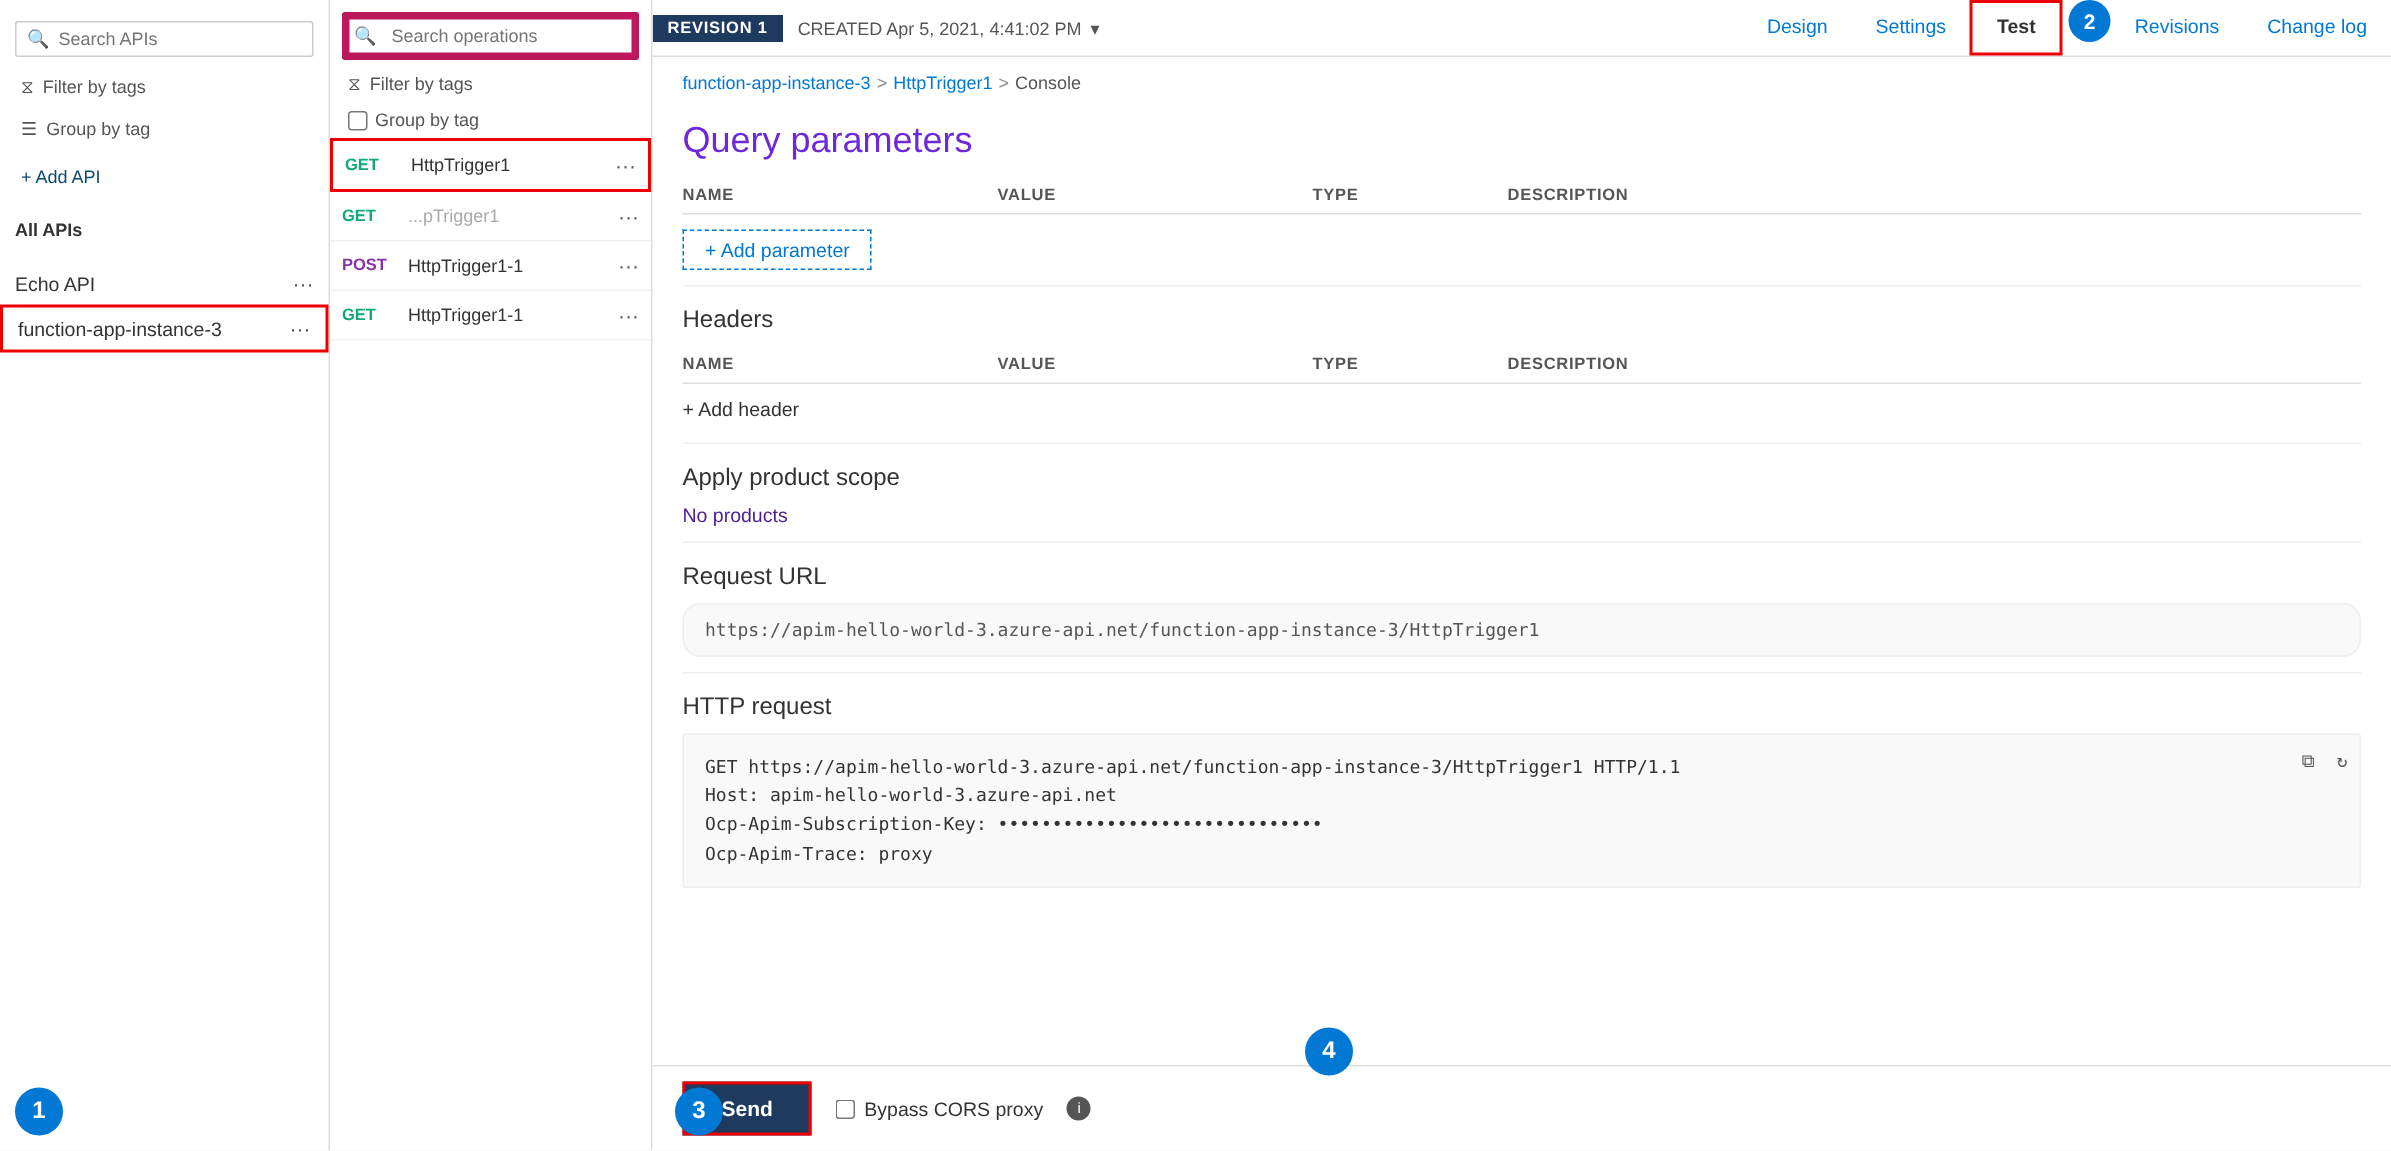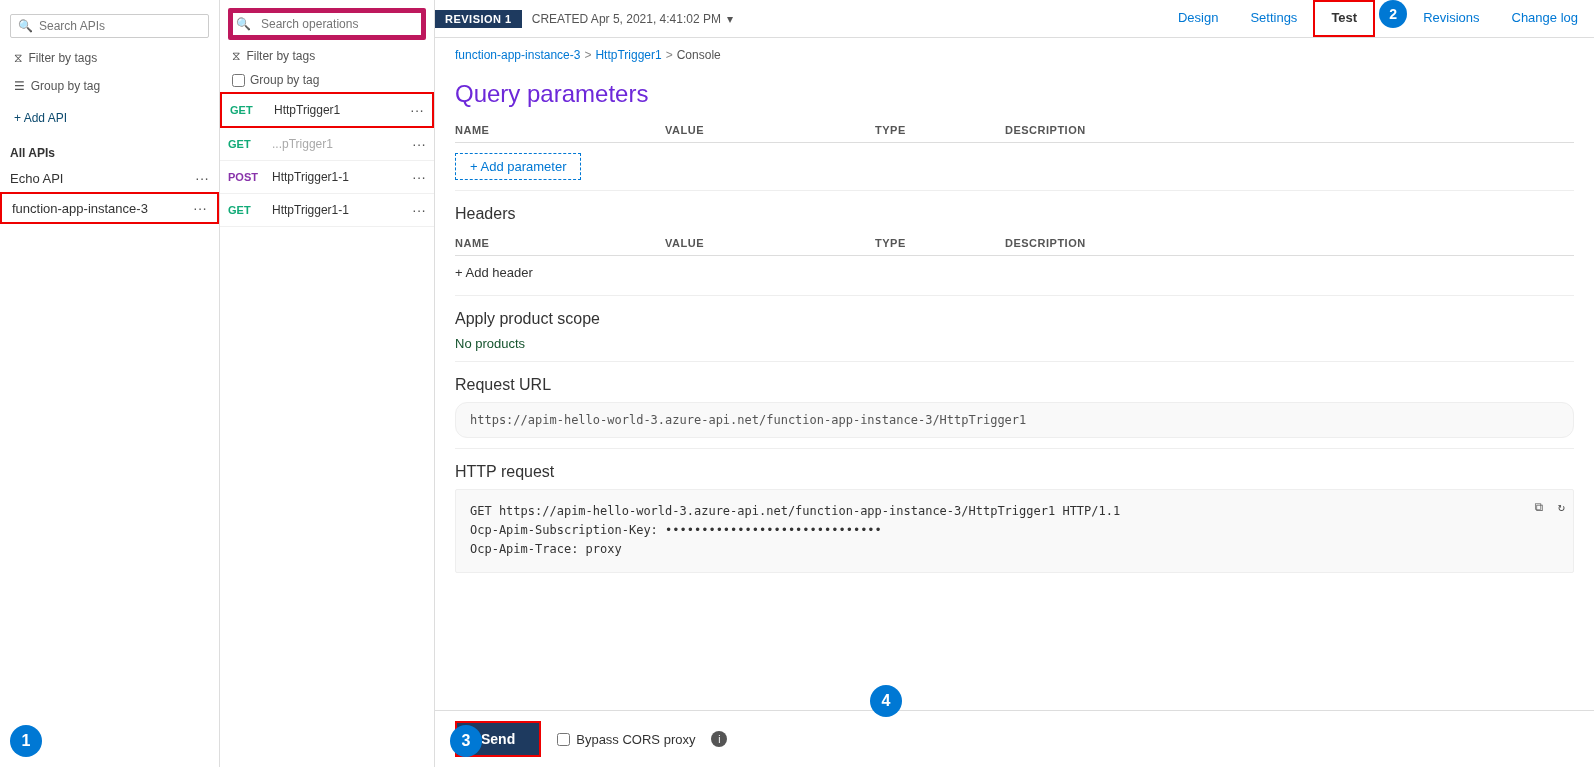--- a/index.html
+++ b/index.html
@@ -8,21 +8,21 @@
     .main-layout { display: flex; flex: 1; height: 767px; }
 
     
     .sidebar { width: 220px; background: #fff; border-right: 1px solid #ddd; display: flex; flex-direction: column; padding: 8px 0; position: relative; }
     .sidebar-search { margin: 6px 10px; position: relative; }
     .sidebar-search input { width: 100%; padding: 4px 8px 4px 28px; border: 1px solid #ccc; border-radius: 2px; font-size: 12px; color: #555; }
     .sidebar-search .search-icon { position: absolute; left: 8px; top: 50%; transform: translateY(-50%); color: #888; font-size: 12px; }
     .sidebar-filter { margin: 4px 10px; display: flex; align-items: center; gap: 6px; color: #555; font-size: 12px; cursor: pointer; padding: 3px 4px; }
     .sidebar-group { margin: 4px 10px; display: flex; align-items: center; gap: 6px; color: #555; font-size: 12px; cursor: pointer; padding: 3px 4px; }
     .add-api { margin: 8px 10px; font-size: 12px; color: #0c4a6e; cursor: pointer; padding: 3px 4px; }
-    .all-apis-label { margin: 10px 10px 4px 10px; font-size: 12px; font-weight: 600; color: #333; }
+    .all-apis-label { margin: 10px 10px 15px 10px; font-size: 12px; font-weight: 600; color: #333; }
     .api-item { display: flex; align-items: center; justify-content: space-between; padding: 6px 10px; cursor: pointer; font-size: 13px; color: #333; }
     .api-item.selected { border: 2px solid #e00; background: #fff; }
     .api-item .api-name { flex: 1; }
     .api-item .more-dots { color: #555; cursor: pointer; font-size: 14px; }
     .circle-badge { position: absolute; bottom: 10px; left: 10px; width: 32px; height: 32px; border-radius: 50%; background: #0078d4; color: #fff; display: flex; align-items: center; justify-content: center; font-size: 16px; font-weight: bold; }
 
     
     .middle-panel { width: 215px; background: #fff; border-right: 1px solid #ddd; display: flex; flex-direction: column; }
     .middle-search { margin: 8px 8px 4px 8px; position: relative; }
     .middle-search input { width: 100%; padding: 4px 8px 4px 28px; border: 5px solid #be185d; border-radius: 2px; font-size: 12px; color: #555; }
@@ -56,21 +56,21 @@
     .breadcrumb a { color: #0078d4; cursor: pointer; text-decoration: none; }
     .breadcrumb .sep { color: #888; }
 
     .section-title { font-size: 24px; font-weight: 400; color: #6d28d9; margin: 12px 0 10px 0; }
     .section-subtitle { font-size: 16px; font-weight: 400; color: #333; margin: 14px 0 8px 0; }
     .table-header { display: grid; grid-template-columns: 200px 200px 120px 1fr; gap: 10px; padding: 6px 0; border-bottom: 1px solid #ddd; margin-bottom: 4px; }
     .table-header .col-head { font-size: 11px; font-weight: 700; color: #555; text-transform: uppercase; letter-spacing: 0.5px; }
     .add-param-btn { display: inline-flex; align-items: center; gap: 6px; border: 1px dashed #0078d4; color: #0078d4; padding: 5px 14px; font-size: 13px; cursor: pointer; background: transparent; margin-top: 6px; }
     .add-header-btn { display: inline-flex; align-items: center; gap: 6px; color: #333; padding: 5px 0; font-size: 13px; cursor: pointer; background: transparent; border: none; }
 
-    .no-products { color: #14532d; font-size: 13px; margin: 6px 0; }
+    .no-products { color: #4c1d95; font-size: 13px; margin: 6px 0; }
     .request-url-box { background: #f9f9f9; border: 1px solid #eee; padding: 10px 14px; font-size: 12px; color: #555; margin-top: 6px; font-family: monospace; border-radius: 12px; }
     .http-request-box { background: #f9f9f9; border: 1px solid #eee; padding: 12px 14px; font-size: 12px; color: #333; margin-top: 6px; font-family: monospace; border-radius: 2px; position: relative; line-height: 1.6; }
     .http-request-box .copy-icon { position: absolute; top: 8px; right: 30px; cursor: pointer; color: #555; }
     .http-request-box .refresh-icon { position: absolute; top: 8px; right: 8px; cursor: pointer; color: #555; }
 
     .bottom-bar { display: flex; align-items: center; gap: 16px; padding: 10px 20px; border-top: 1px solid #ddd; background: #fff; position: relative; }
     .send-btn { background: #1e3a5f; color: #fff; border: 2px solid #e00; padding: 8px 24px; font-size: 14px; font-weight: 600; cursor: pointer; }
     .bypass-label { display: flex; align-items: center; gap: 6px; font-size: 13px; color: #333; cursor: pointer; }
     .bypass-label input { margin: 0; }
     .info-icon { display: inline-flex; align-items: center; justify-content: center; width: 16px; height: 16px; border-radius: 50%; background: #555; color: #fff; font-size: 10px; cursor: pointer; }
@@ -219,20 +219,21 @@
       <div class="request-url-box">https://apim-hello-world-3.azure-api.net/function-app-instance-3/HttpTrigger1</div>
 
       <div class="divider"></div>
 
       
       <div class="section-subtitle">HTTP request</div>
       <div class="http-request-box">
         <span class="copy-icon" title="Copy">⧉</span>
         <span class="refresh-icon" title="Refresh">↻</span>
         <div>GET https://apim-hello-world-3.azure-api.net/function-app-instance-3/HttpTrigger1 HTTP/1.1</div>
+        <div>Host: apim-hello-world-3.azure-api.net</div>
         <div>Ocp-Apim-Subscription-Key: ••••••••••••••••••••••••••••••</div>
         <div>Ocp-Apim-Trace: proxy</div>
       </div>
 
     </div>
 
     <div class="bottom-bar">
       <div class="circle-badge-4">4</div>
       <button class="send-btn">Send</button>
       <label class="bypass-label">

